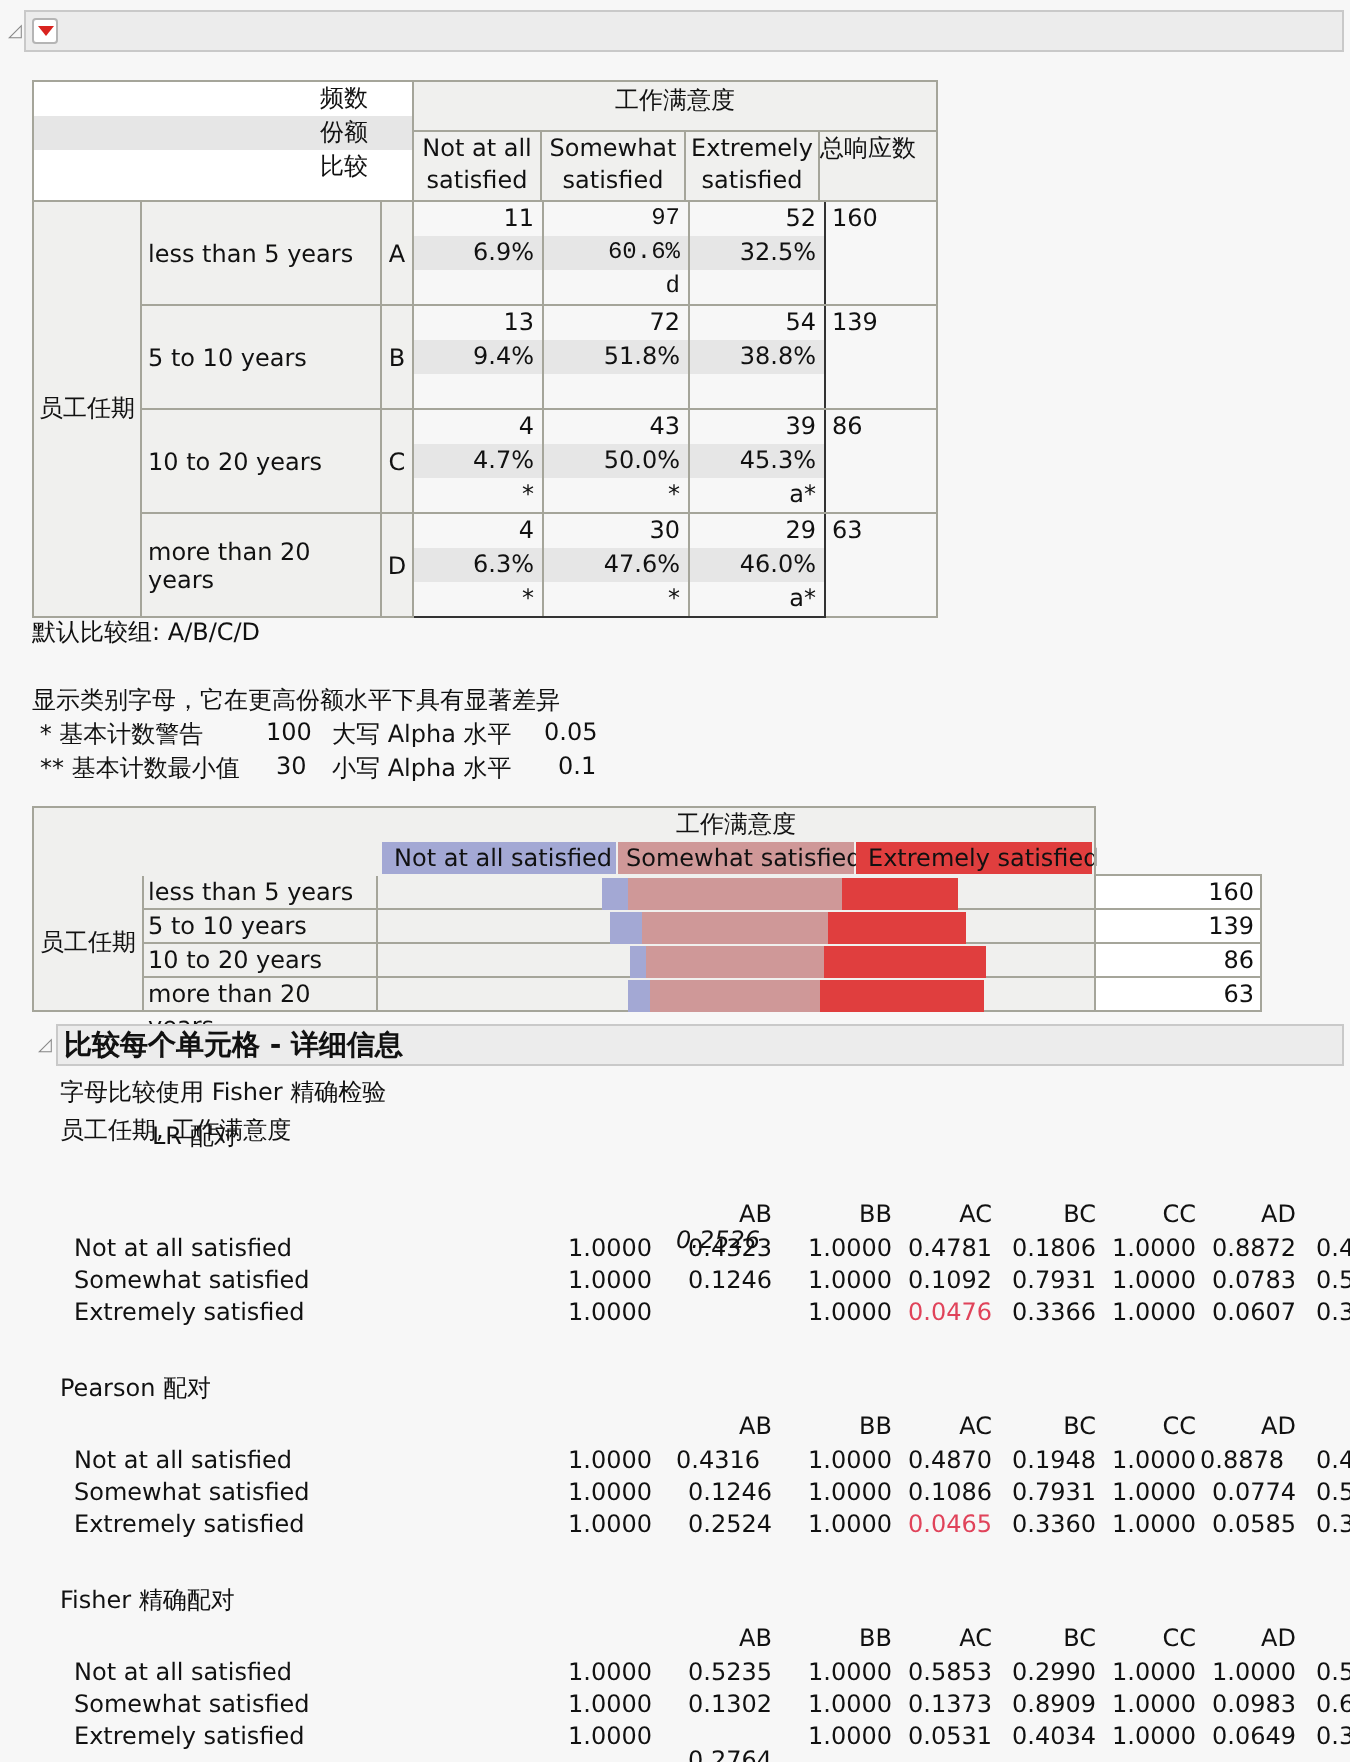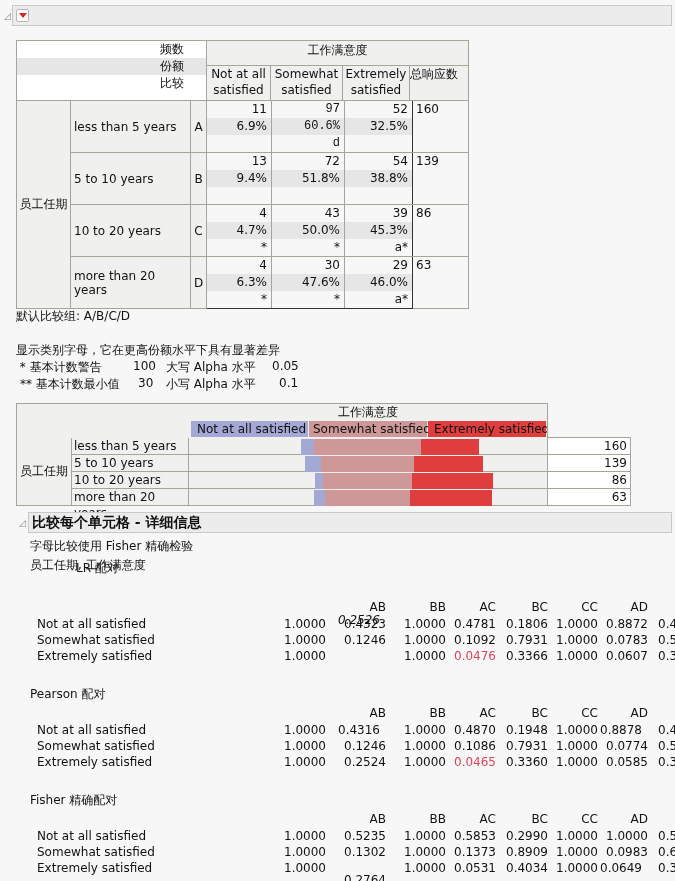--- a/index.html
+++ b/index.html
@@ -340,15 +340,15 @@
     <div class="txt" style="left: 550px; width: 48px; text-align: right; top: 845px;">1.0000</div>
     <div class="txt" style="left: 600px; width: 48px; text-align: right; top: 845px;">0.0983</div>
     <div class="txt" style="left: 652px; width: 48px; text-align: right; top: 845px;">0.6493</div>
     <div class="txt" style="left: 37px; top: 861px;">Extremely satisfied</div>
     <div class="txt" style="left: 278px; width: 48px; text-align: right; top: 861px;">1.0000</div>
     <div class="txt" style="left: 338px; width: 48px; text-align: right; top: 861px; margin-top: 12px;">0.2764</div>
     <div class="txt" style="left: 398px; width: 48px; text-align: right; top: 861px;">1.0000</div>
     <div class="txt" style="left: 448px; width: 48px; text-align: right; top: 861px;">0.0531</div>
     <div class="txt" style="left: 500px; width: 48px; text-align: right; top: 861px;">0.4034</div>
     <div class="txt" style="left: 550px; width: 48px; text-align: right; top: 861px;">1.0000</div>
-    <div class="txt" style="left: 600px; width: 48px; top: 861px;">0.0649</div>
+    <div class="txt" style="left: 600px; width: 48px; text-align: right; top: 861px;">0.0649</div>
     <div class="txt" style="left: 652px; width: 48px; text-align: right; top: 861px;">0.3574</div>
   </div>
 
 </body></html>

